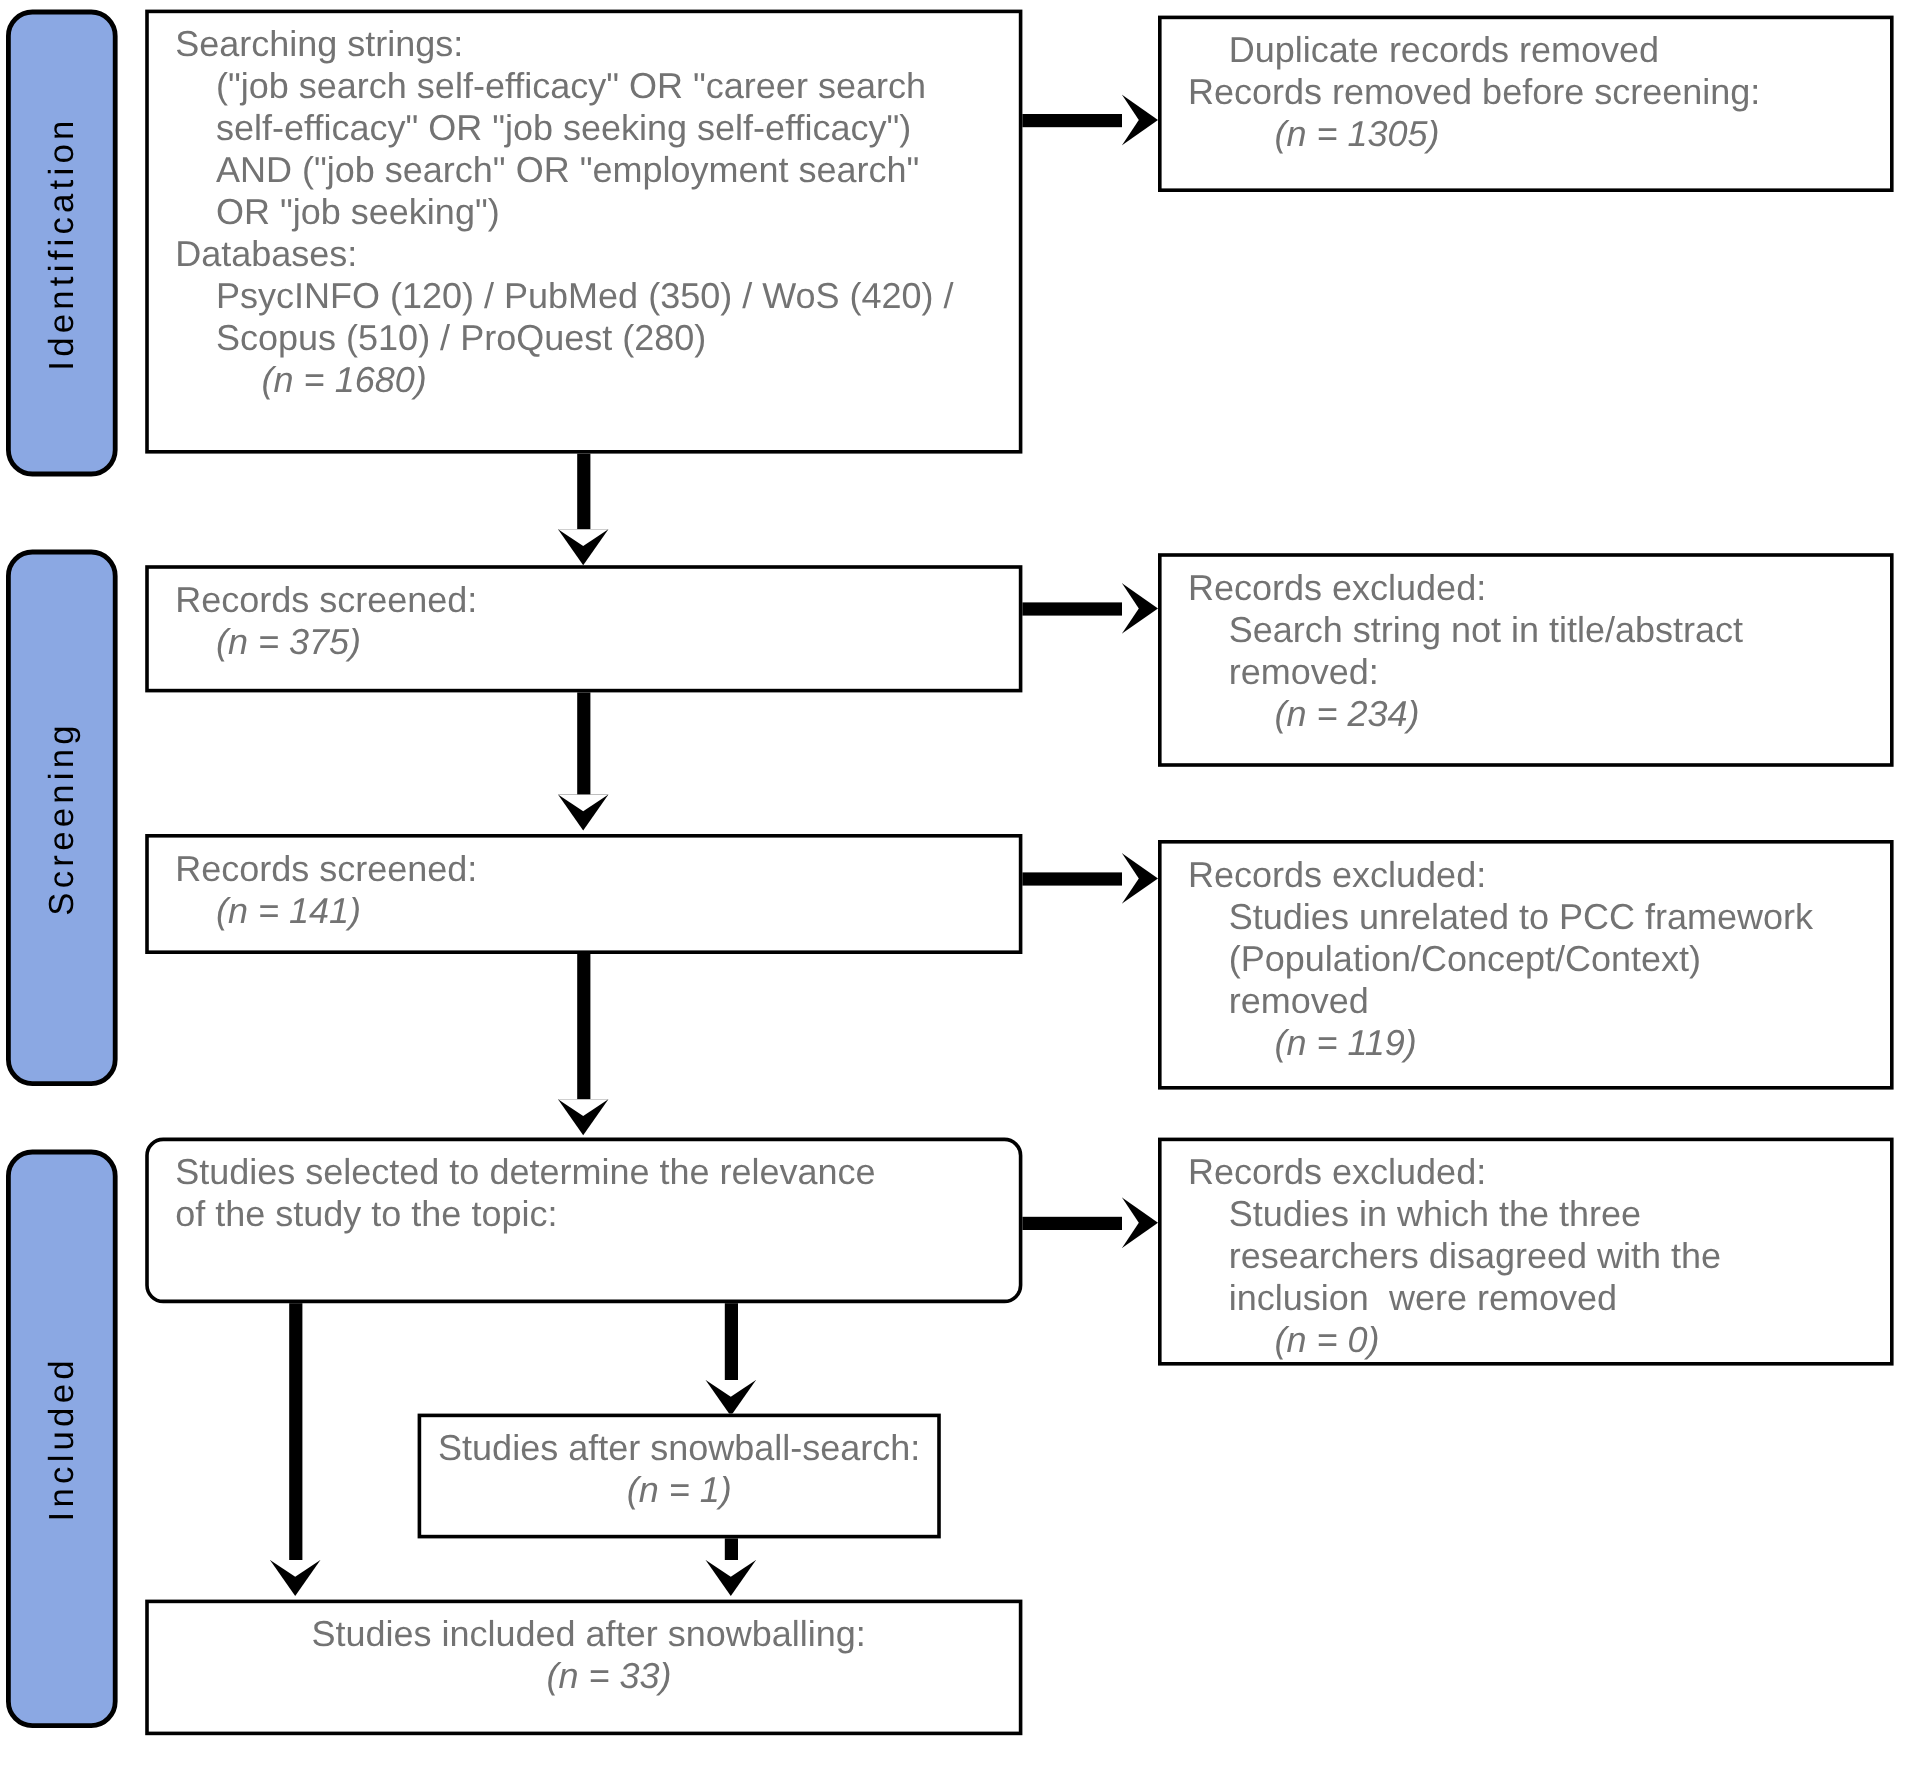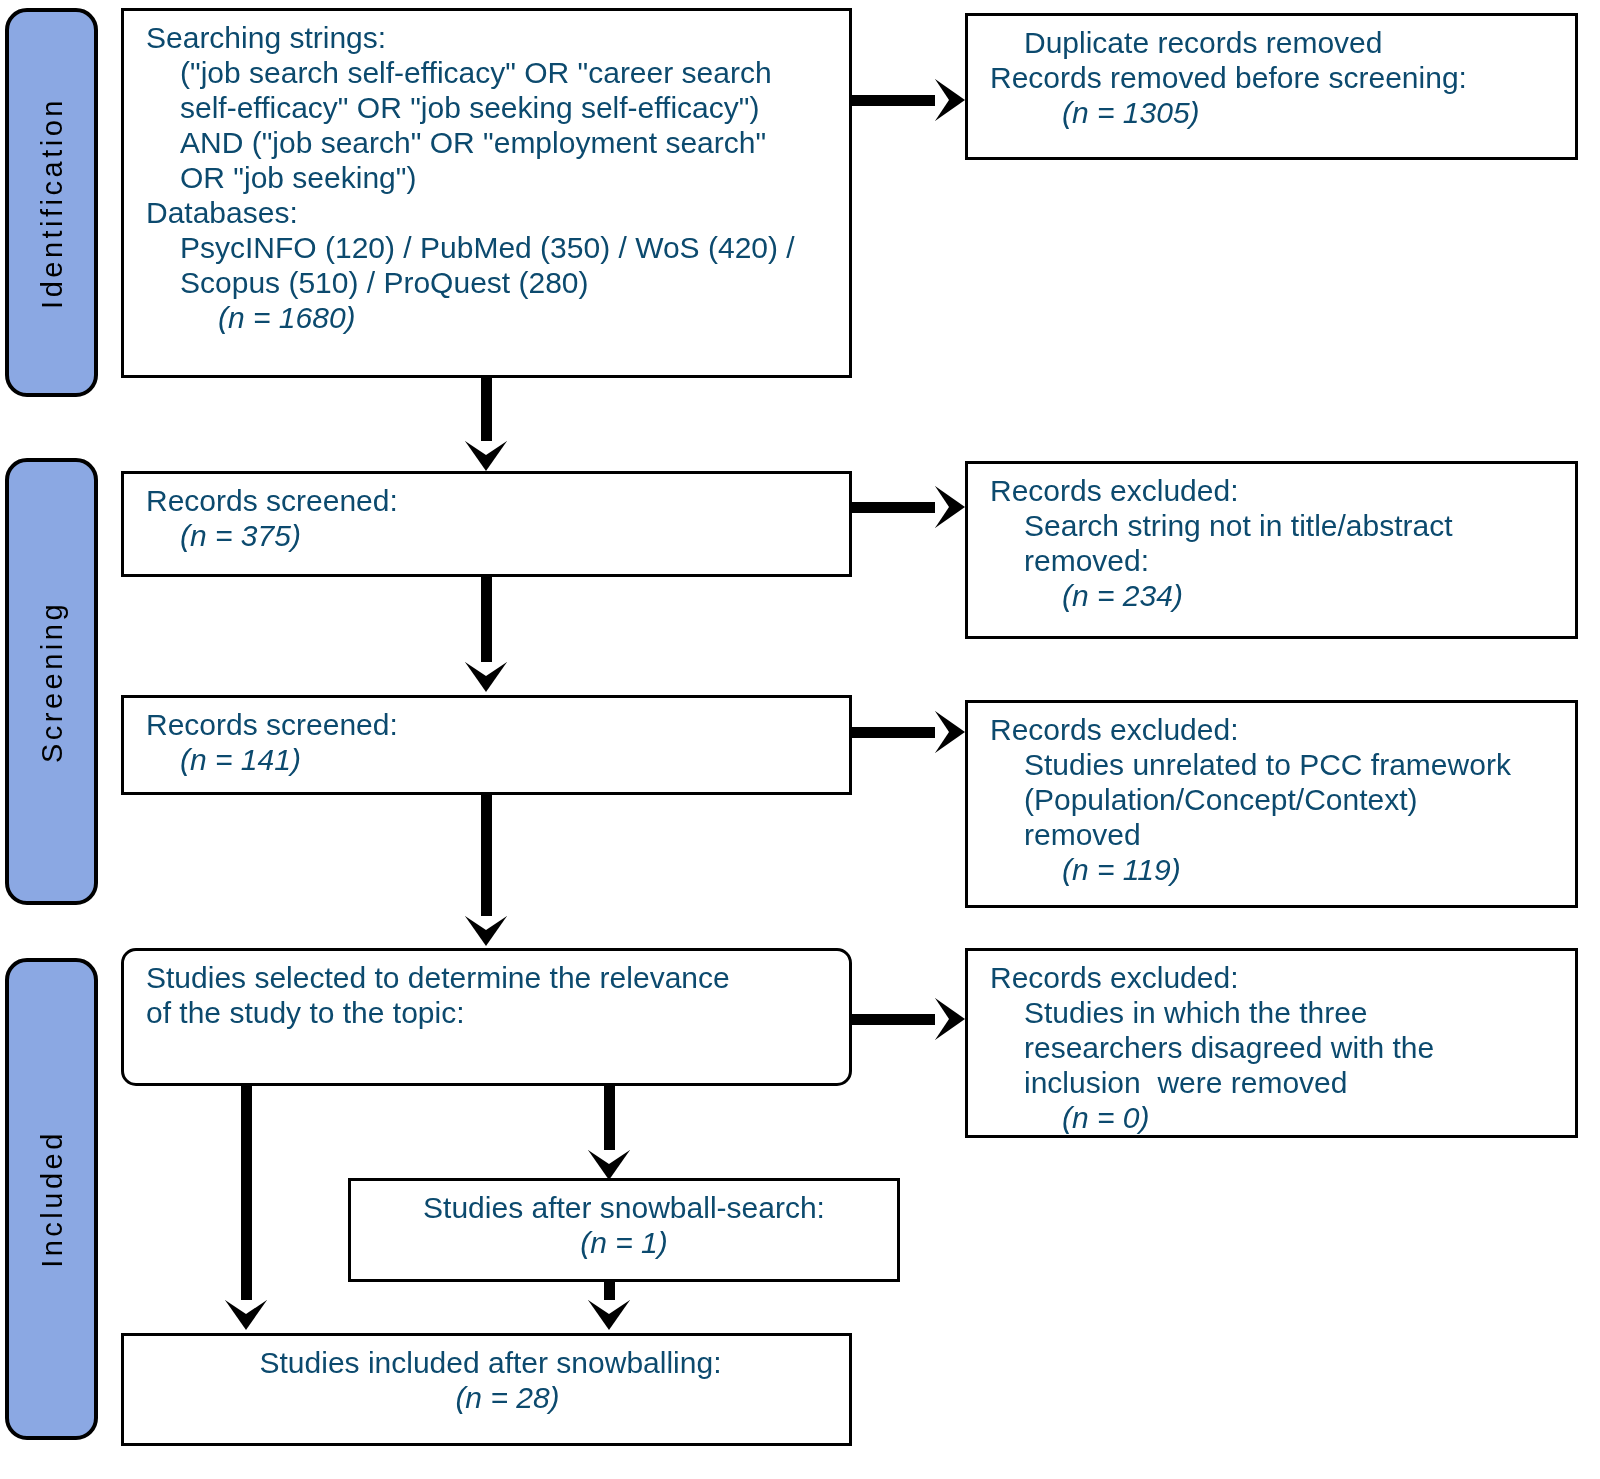--- a/index.html
+++ b/index.html
@@ -42,21 +42,21 @@
 
   
   .box {
     position: absolute;
     background: #ffffff;
     border: 3px solid #000000;
     box-sizing: border-box;
     padding: 10px 14px 8px 22px;
     font-size: 30px;
     line-height: 1.165;
-    color: #0c4a6e;
+    color: #737373;
   }
   .box .ln {
     display: block;
     white-space: pre;
   }
   .ind1 { padding-left: 34px; }
   .ind2 { padding-left: 72px; }
   .nval {
     font-style: italic;
   }
@@ -199,27 +199,27 @@
   </div>
 
   <div class="vline" style="left:241px; top:1086px; width:11px; height:222px;"></div>
   <div class="arrow-down" style="left:225px; top:1300px;"></div>
   <div class="notch-down" style="left:225px; top:1300px;"></div>
 
   <div class="vline" style="left:604px; top:1086px; width:11px; height:72px;"></div>
   <div class="arrow-down" style="left:588px; top:1150px;"></div>
   <div class="notch-down" style="left:588px; top:1150px;"></div>
 
-  <div class="box" style="left:348px; top:1178px; width:552px; height:104px; padding-left:14px; text-align:center;">
+  <div class="box" style="left:348px; top:1178px; width:436px; height:104px; padding-left:14px; text-align:center;">
     <span class="ln">Studies after snowball-search:</span>
     <span class="ln nval">(n = 1)</span>
   </div>
 
   <div class="vline" style="left:604px; top:1282px; width:11px; height:28px;"></div>
   <div class="arrow-down" style="left:588px; top:1300px;"></div>
   <div class="notch-down" style="left:588px; top:1300px;"></div>
 
   <div class="box" style="left:121px; top:1333px; width:731px; height:113px;text-align:center;">
     <span class="ln">Studies included after snowballing:</span>
-    <span class="ln ind1 nval">(n = 28)</span>
+    <span class="ln ind1 nval">(n = 33)</span>
   </div>
 
 </div>
 
 </body></html>

